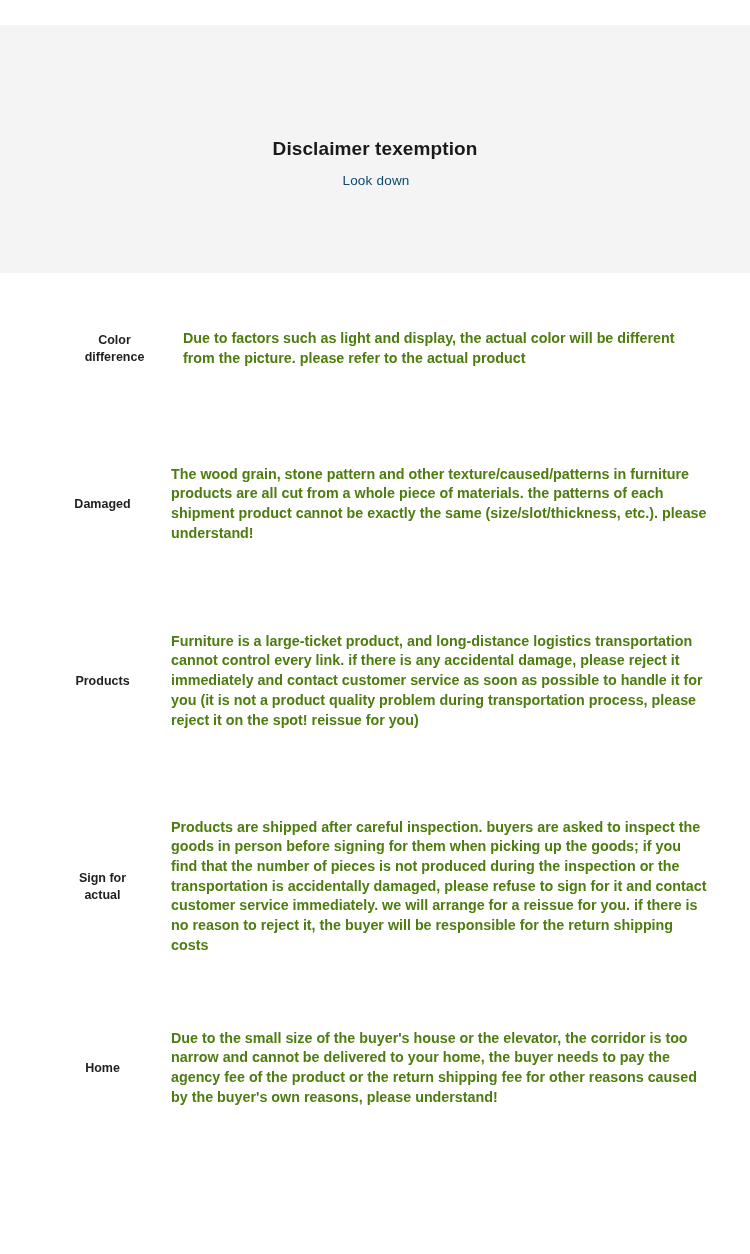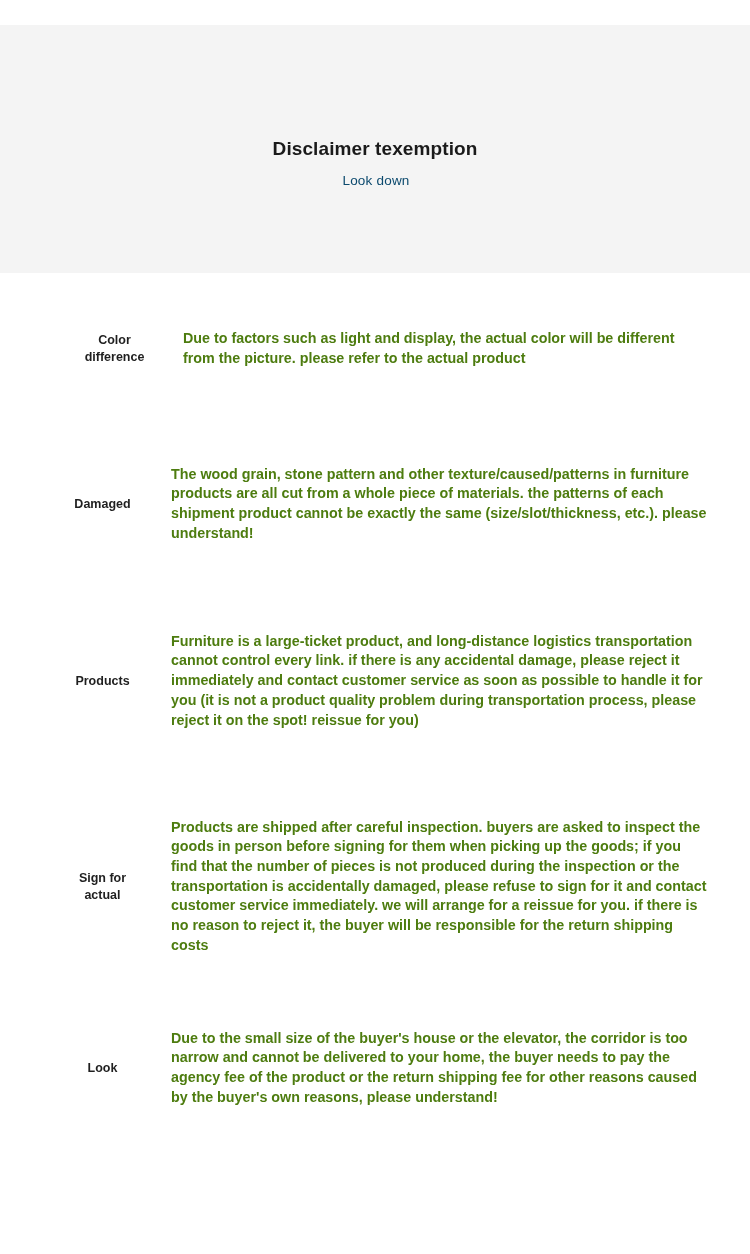--- a/index.html
+++ b/index.html
@@ -161,21 +161,21 @@
       <div class="row-label-col">
         <span class="row-label">Sign for actual</span>
       </div>
       <div class="row-content-col">
         <p class="row-text">Products are shipped after careful inspection. buyers are asked to inspect the goods in person before signing for them when picking up the goods; if you find that the number of pieces is not produced during the inspection or the transportation is accidentally damaged, please refuse to sign for it and contact customer service immediately. we will arrange for a reissue for you. if there is no reason to reject it, the buyer will be responsible for the return shipping costs</p>
       </div>
     </div>
 
     <div class="row row-4">
       <div class="row-label-col">
-        <span class="row-label">Look</span>
+        <span class="row-label">Home</span>
       </div>
       <div class="row-content-col">
         <p class="row-text">Due to the small size of the buyer's house or the elevator, the corridor is too narrow and cannot be delivered to your home, the buyer needs to pay the agency fee of the product or the return shipping fee for other reasons caused by the buyer's own reasons, please understand!</p>
       </div>
     </div>
 
   </div>
 
 </div>
 

